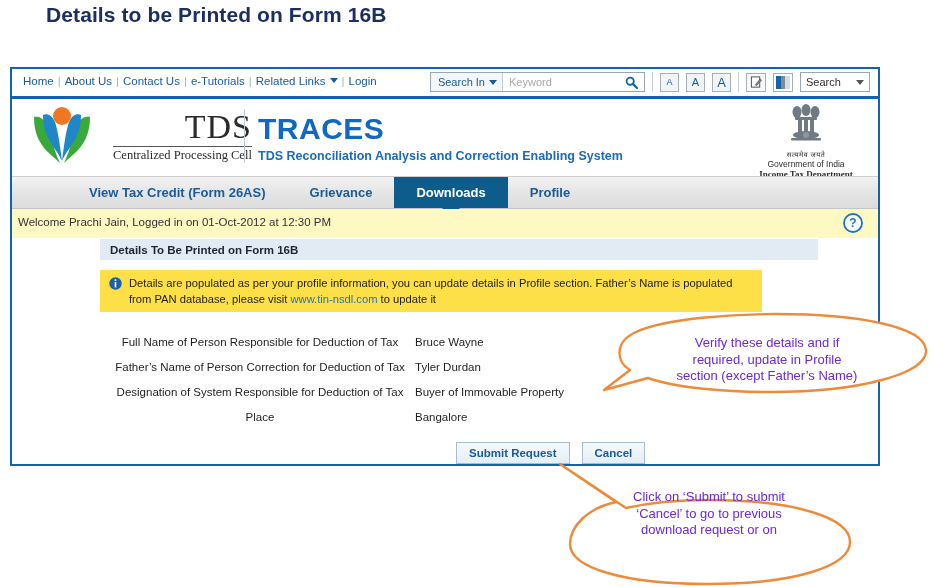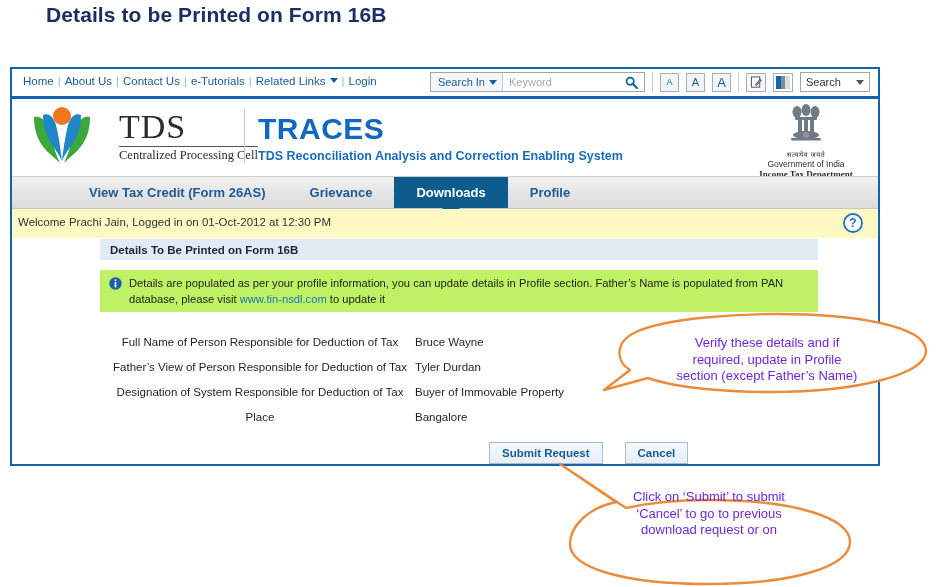--- a/index.html
+++ b/index.html
@@ -156,22 +156,22 @@
     background: #ffffff;
     border-bottom: 1px solid #ffffff;
   }
   .brand-left {
     position: absolute;
     left: 18px; top: 6px;
     display: flex;
     align-items: center;
   }
   .tds-text {
-    margin-left: 25px;
-    text-align: left;
+    margin-left: 19px;
+    text-align: right;
   }
   .tds-word {
     font-family: "Liberation Serif", serif;
     font-size: 34px;
     color: #2b2b2b;
     line-height: 0.95;
     letter-spacing: 1px;
   }
   .tds-rule {
     border-bottom: 1px solid #555;
@@ -287,22 +287,22 @@
     display: flex; align-items: center;
     padding-left: 10px;
     box-sizing: border-box;
     font-size: 11.5px;
     font-weight: bold;
     color: #1a2536;
   }
   .info-strip {
     position: absolute;
     left: 88px; top: 32px;
-    width: 718px; min-height: 36px;
-    background: #bef264;
+    width: 662px; min-height: 36px;
+    background: #fde047;
     box-sizing: border-box;
     padding: 5px 8px 5px 9px;
     display: flex;
     gap: 7px;
   }
   .info-icon {
     flex: 0 0 auto;
     width: 13px; height: 13px;
     margin-top: 1px;
   }
@@ -323,23 +323,23 @@
     height: 25px;
     align-items: flex-start;
     font-size: 11.5px;
     color: #1f1f1f;
   }
   .field-label { width: 310px; white-space: nowrap; text-align: center; }
   .field-value { white-space: nowrap; }
 
   .btn-row {
     position: absolute;
-    left: 442px; top: 204px;
-    display: flex;
-    gap: 22px;
+    left: 409px; top: 204px;
+    display: flex;
+    gap: 12px;
     padding-left: 35px;
   }
   .btn {
     font-size: 11.5px;
     font-weight: bold;
     color: #1a5a96;
     background: linear-gradient(to bottom, #f5f9fc 0%, #e5eef5 100%);
     border: 1px solid #a7bcce;
     padding: 4px 12px;
     box-sizing: border-box;
@@ -493,21 +493,21 @@
         <span>Details are populated as per your profile information, you can update details in Profile section. Father’s Name is populated from PAN database, please visit </span><a href="#">www.tin-nsdl.com</a><span> to update it</span>
       </div>
     </div>
 
     <div class="fields">
       <div class="field-row">
         <div class="field-label">Full Name of Person Responsible for Deduction of Tax</div>
         <div class="field-value">Bruce Wayne</div>
       </div>
       <div class="field-row">
-        <div class="field-label">Father’s View of Person Responsible for Deduction of Tax</div>
+        <div class="field-label">Father’s Name of Person Correction for Deduction of Tax</div>
         <div class="field-value">Tyler Durdan</div>
       </div>
       <div class="field-row">
         <div class="field-label">Designation of System Responsible for Deduction of Tax</div>
         <div class="field-value">Buyer of Immovable Property</div>
       </div>
       <div class="field-row" style="margin-top:0px">
         <div class="field-label">Place</div>
         <div class="field-value">Bangalore</div>
       </div>

